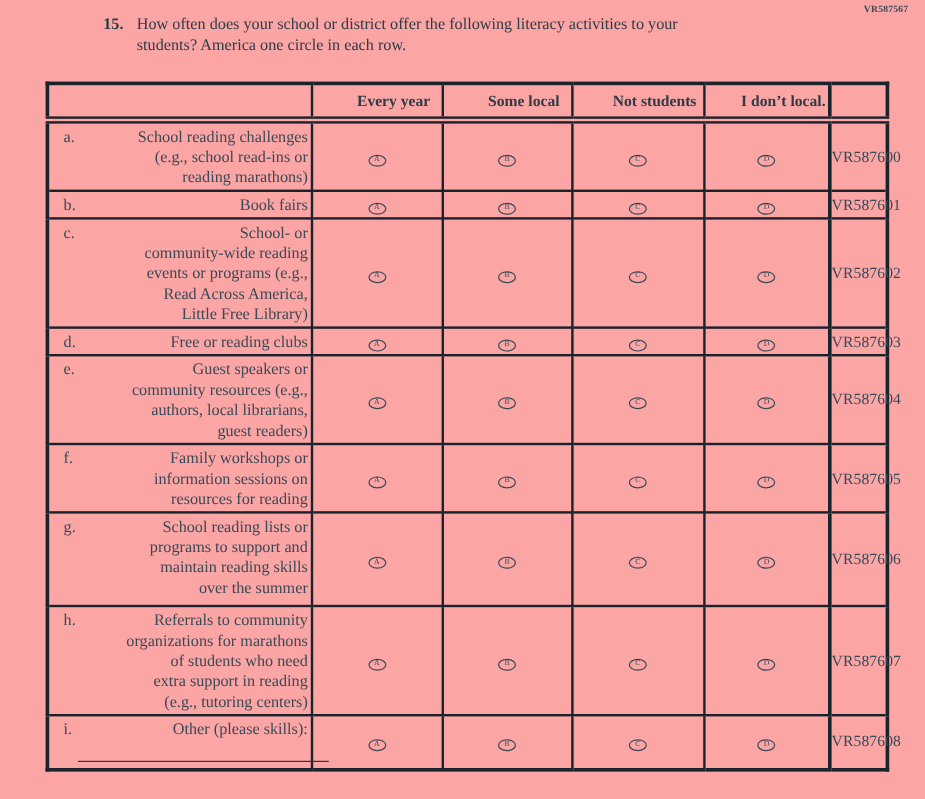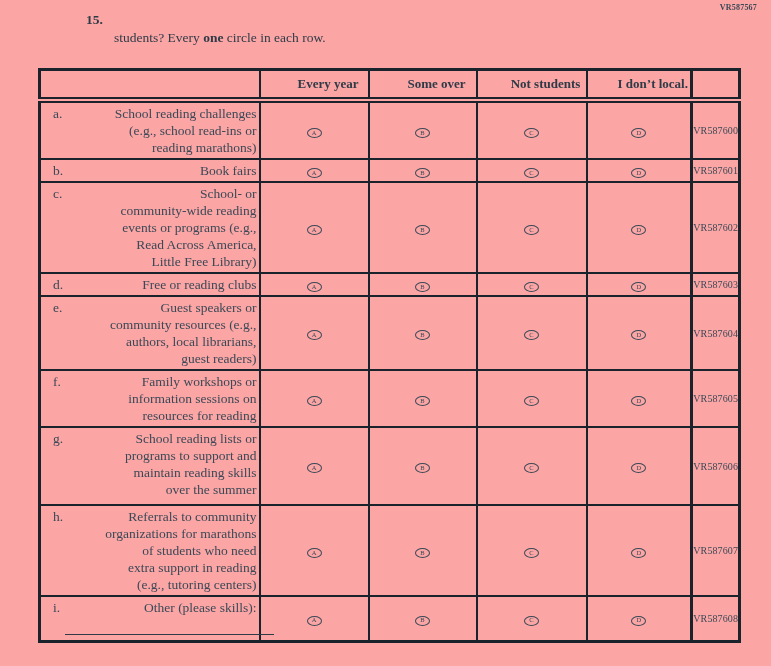--- a/index.html
+++ b/index.html
@@ -22,21 +22,21 @@
     letter-spacing:0.2px;
   }
 
   .question{
     position:absolute;left:40px;top:11px;width:660px;
     display:flex;align-items:flex-start;
     font-size:13.5px;line-height:18px;color:var(--text-dark);margin-left:46px;
   }
   .q-number{font-weight:bold;width:28px;flex:none;}
   .q-text{flex:1;}
-  .q-bold{font-weight:bold;text-align:right;}
+  .q-bold{font-weight:normal;text-align:right;}
 
   table.survey{
     position:absolute;left:38px;top:68px;
     width:700px;border-collapse:collapse;table-layout:fixed;
     font-size:13.5px;color:var(--text);
   }
   table.survey td,table.survey th{
     border:2px solid var(--border);
     padding:0;
   }
@@ -69,58 +69,58 @@
   .bubble{
     display:inline-flex;align-items:center;justify-content:center;
     width:15px;height:10px;
     border:1px solid var(--text);border-radius:50%;
     font-size:6.5px;line-height:1;color:var(--text);
     box-sizing:border-box;
   }
 
   td.code-cell{
     vertical-align:middle;text-align:right;
-    font-size:10px;padding-right:2px;color:var(--text);
+    font-size:13px;padding-right:2px;color:var(--text);
     letter-spacing:0.1px;
   }
 
   .blank-line{
     position:absolute;left:24px;bottom:5px;width:209px;
     border-bottom:1.5px solid var(--text-dark);height:0;
     z-index:2;
   }
 </style>
 </head>
 <body>
 
 <div class="page">
 
   <div class="page-code">VR587567</div>
 
   <div class="question">
     <span class="q-number">15.</span>
-    <span class="q-text"><br>
-      <span>students? Every </span><span class="q-bold">one</span><span> circle in each row.</span>
+    <span class="q-text"><span>How often does your school or district offer the following literacy activities to your</span><br>
+      <span>students? America </span><span class="q-bold">one</span><span> circle in each row.</span>
     </span>
   </div>
 
   <table class="survey">
     <colgroup>
       <col style="width:220px">
       <col style="width:109px">
       <col style="width:108px">
       <col style="width:110px">
       <col style="width:105px">
       <col style="width:48px">
     </colgroup>
     <thead>
       <tr>
         <th></th>
         <th>Every year</th>
-        <th>Some over</th>
+        <th>Some local</th>
         <th>Not students</th>
         <th>I don’t local.</th>
         <th class="code-cell"></th>
       </tr>
     </thead>
     <tbody id="table-body">
 
     <tr style="height: 58px;">
           <td class="label-cell">
             <div class="label-wrap">

